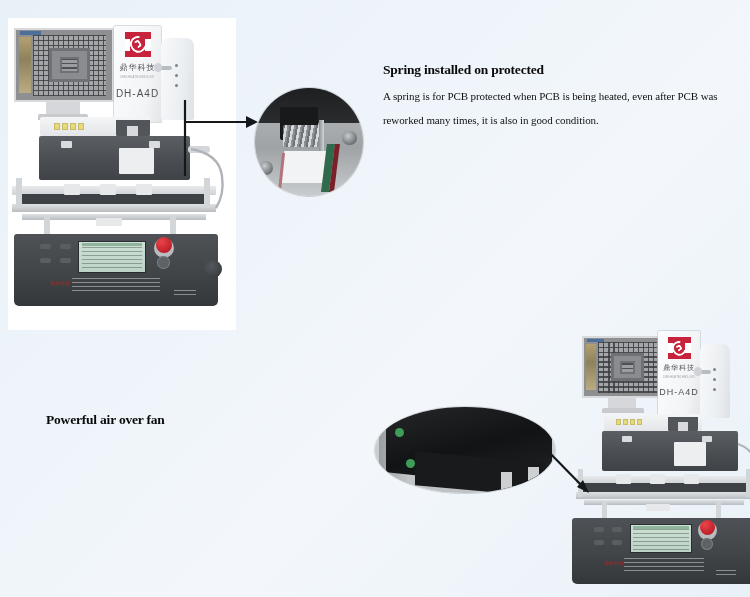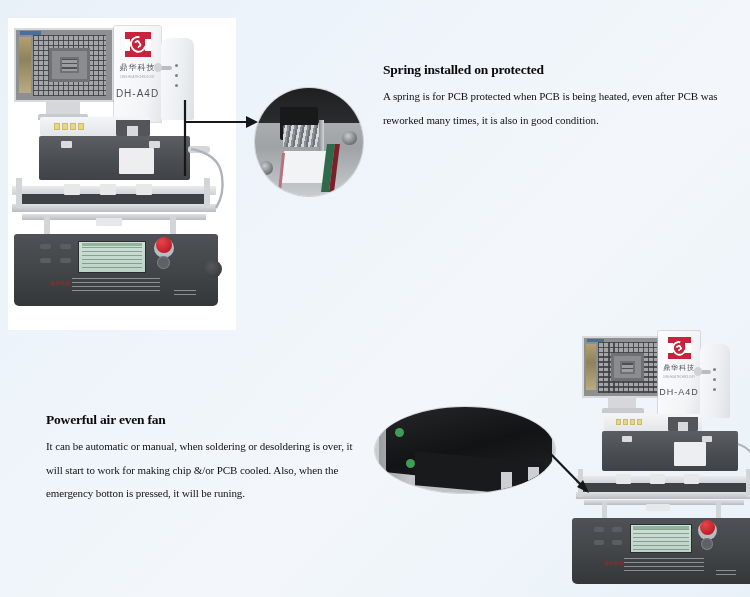--- a/index.html
+++ b/index.html
@@ -523,22 +523,21 @@
     <path d="M5,24 L66,24" stroke="#15181b" stroke-width="2.2" fill="none"></path>
     <path d="M66,18 L78,24 L66,30 Z" fill="#15181b"></path>
   </svg>
 
   <div class="callout-text" id="text-spring">
     <p class="callout-heading">Spring installed on protected</p>
     <p class="callout-body">A spring is for PCB protected when PCB is being heated, even after PCB was reworked many times, it is also in good condition.</p>
   </div>
 
   <div class="callout-text" id="text-fan">
-    <p class="callout-heading">Powerful air even fan</p>
-    <p class="callout-body">It can be automatic or manual, when soldering or desoldering is over, it will start to work for making chip &amp;/or PCB cooled. Also, when the emergency botton is pressed, it will be runing.</p>
+    <p class="callout-heading">Powerful air over fan</p>
   </div>
 
   <div class="photo-panel" id="photo-bot">
     <div class="machine">
 
       <div class="monitor-screen" style="left:62px; top:10px; width:82px; height:62px;">
         <div class="bga-grid">
           <div class="bga-inner1"></div>
           <div class="bga-inner2"></div>
         </div>

